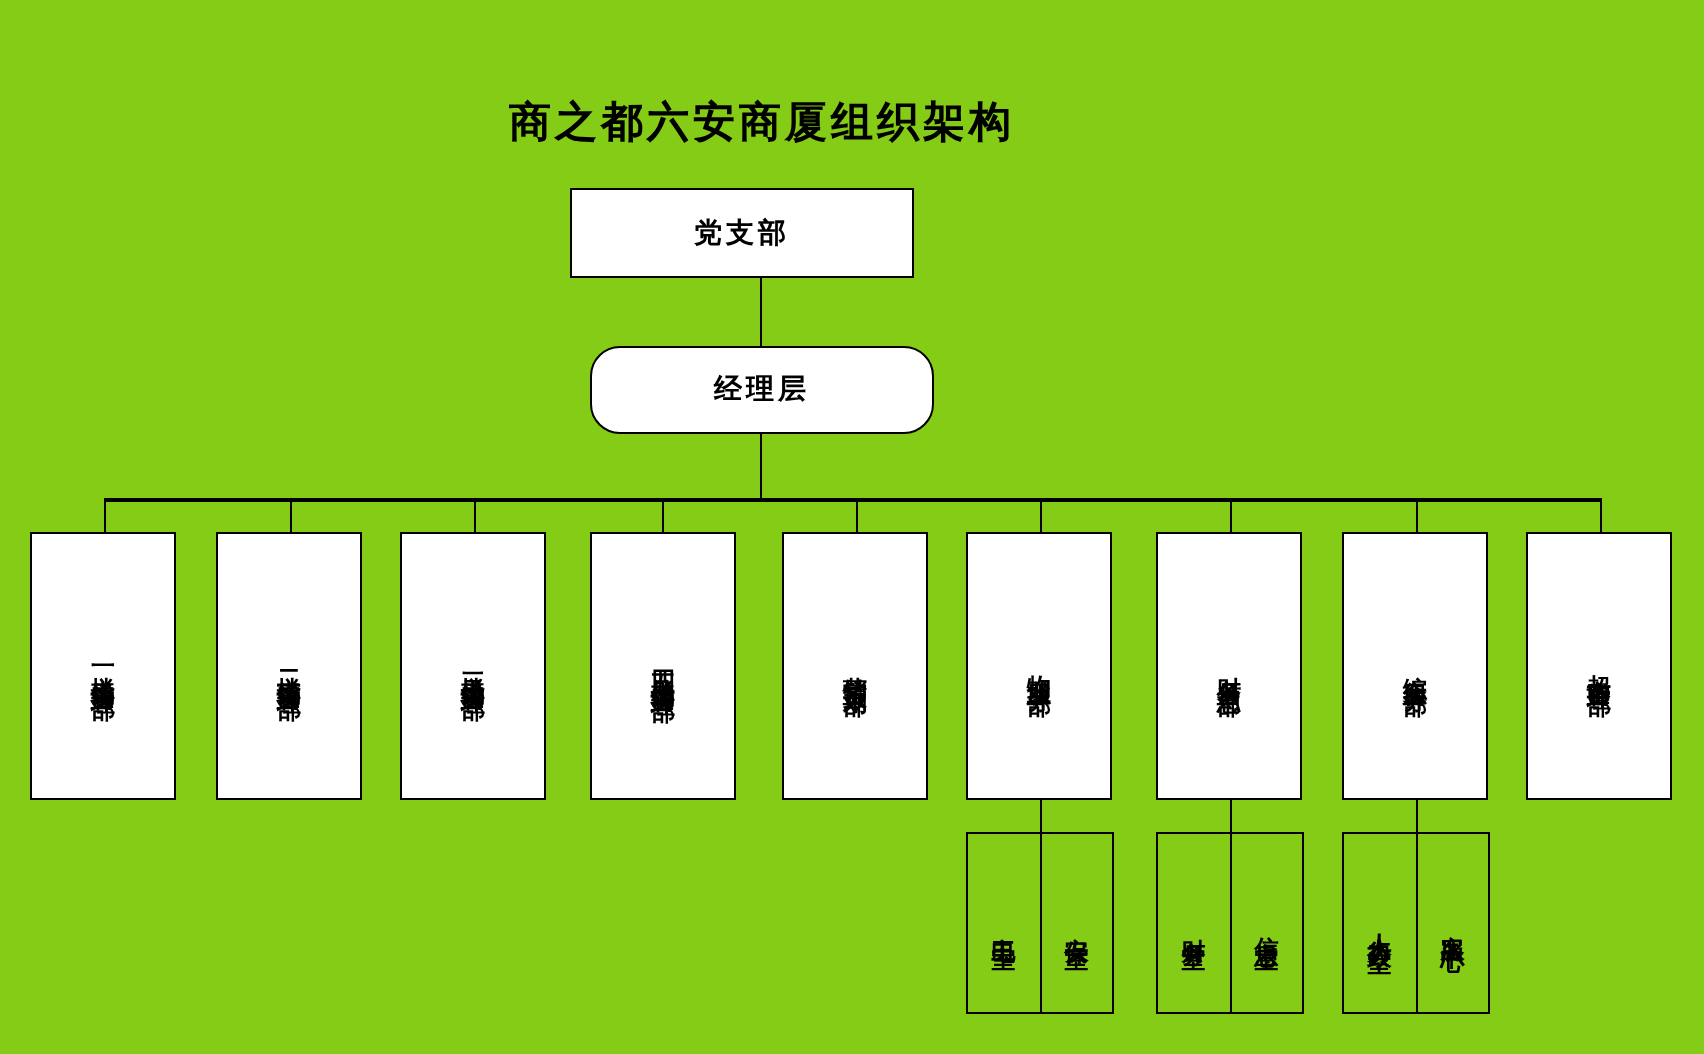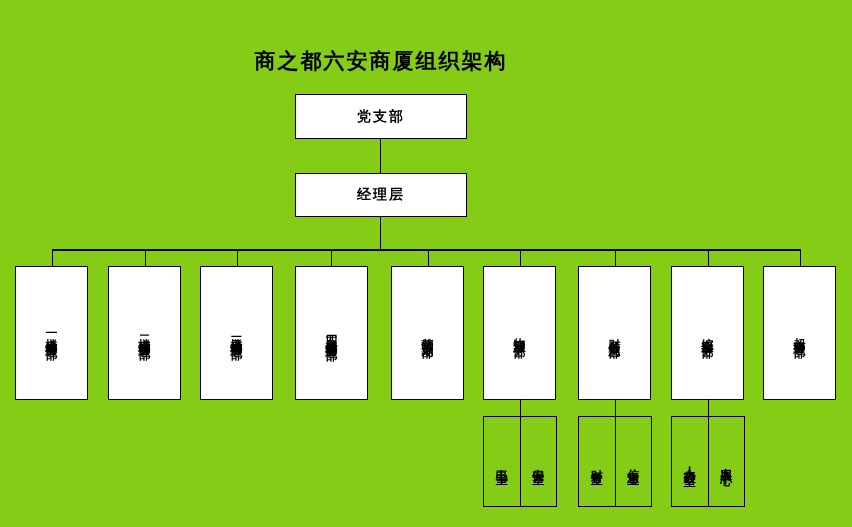--- a/index.html
+++ b/index.html
@@ -29,22 +29,22 @@
   .box {
     position: absolute;
     border: 1.5px solid #000000;
     background: #ffffff;
     display: flex;
     align-items: center;
     justify-content: center;
     font-weight: bold;
   }
   .hbox { font-size: 14px; letter-spacing: 2px; }
-  .box-party   { left: 295px; top: 94px;  width: 172px; height: 45px; }
-  .box-manager { left: 295px; top: 173px; width: 172px; height: 44px; }
+  .box-party   { left: 285px; top: 94px;  width: 172px; height: 45px; }
+  .box-manager { left: 295px; top: 173px; width: 172px; height: 44px; border-radius: 15px; }
 
   .vtext {
     writing-mode: vertical-rl;
     text-orientation: upright;
     font-size: 12px;
     font-weight: bold;
     letter-spacing: 2px;
     line-height: 1;
   }
   .dept {

